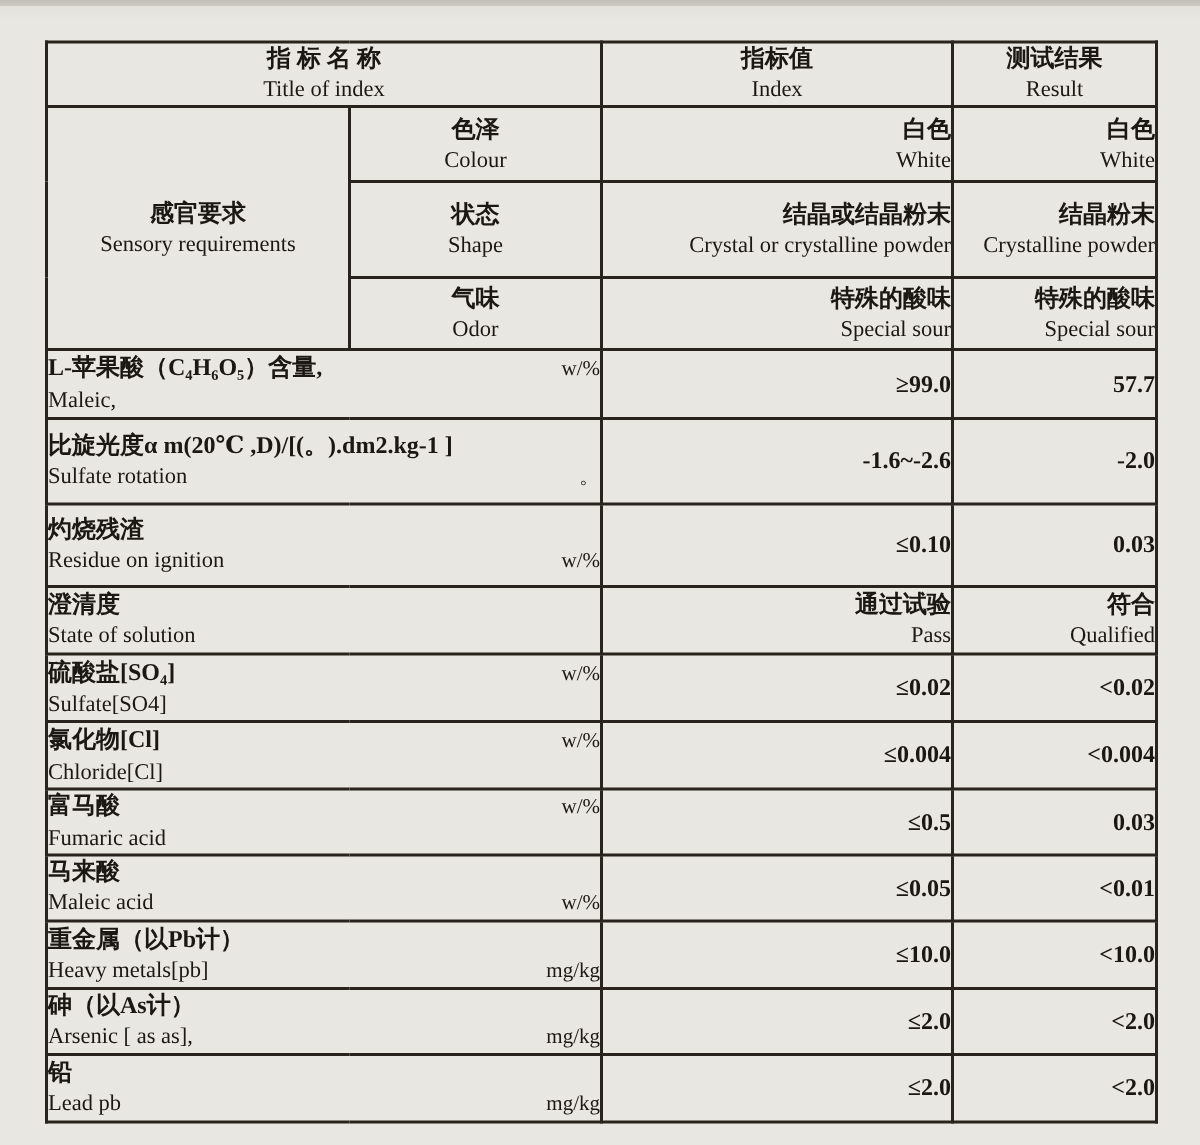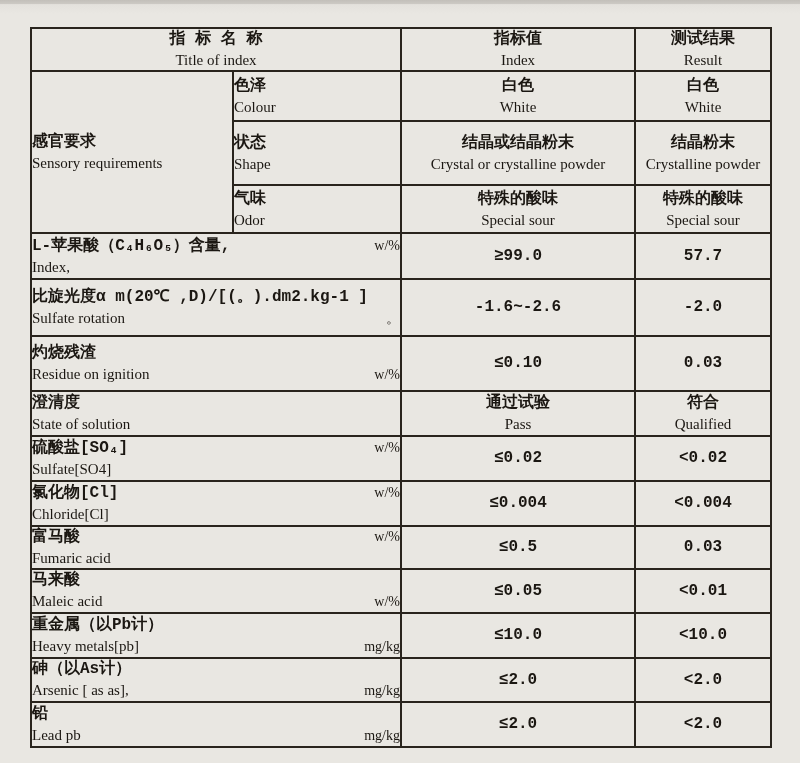--- a/index.html
+++ b/index.html
@@ -30,38 +30,38 @@
   }
   table.coa td{
     border:2px solid var(--line);
     padding:0;
     overflow:hidden;
   }
   
   .hdr-cell{
     text-align:center;vertical-align:middle;
   }
-  .zh{font-size:16px;font-weight:700;line-height:21px;font-family:Liberation Mono, monospace;}
+  .zh{font-size:16px;font-weight:700;line-height:21px;}
   .en{font-size:15px;font-weight:400;line-height:20px;}
   
-  .group-cell,.attr-cell{vertical-align:middle;margin-top:35px;}
+  .group-cell,.attr-cell{text-align:center;vertical-align:middle;margin-top:35px;}
   
   .name-cell{
     vertical-align:middle;
     padding:1px 9px 1px 5px;
   }
   .nline{
     display:flex;justify-content:space-between;align-items:baseline;
   }
   .unit{
     font-size:14px;font-weight:400;line-height:20px;white-space:nowrap;
   }
   .unit:empty{display:none;}
   
-  .val-cell{text-align:center;vertical-align:middle;margin-top:16px;}
+  .val-cell{text-align:right;vertical-align:middle;margin-top:16px;}
   .val-cell div:empty{display:none;}
   
   .scan-edge{
     position:absolute;top:0;left:0;width:100%;height:4px;
     background:#bdbab4;opacity:.55;
   }
 </style>
 </head>
 <body>
 
@@ -139,21 +139,21 @@
         </td>
       </tr>
 
     <tr style="height: 46px; padding-left: 40px;">
           <td class="name-cell" colspan="2">
             <div class="nline">
               <span class="zh">L-苹果酸（C₄H₆O₅）含量,</span>
               <span class="unit">w/%</span>
             </div>
             <div class="nline">
-              <span class="en">Index,</span>
+              <span class="en">Maleic,</span>
             </div>
           </td>
           <td class="val-cell">
             <div class="zh">≥99.0</div>
           </td>
           <td class="val-cell">
             <div class="zh">57.7</div>
           </td>
         </tr>
         <tr style="height: 57px; border-radius: 22px;">

